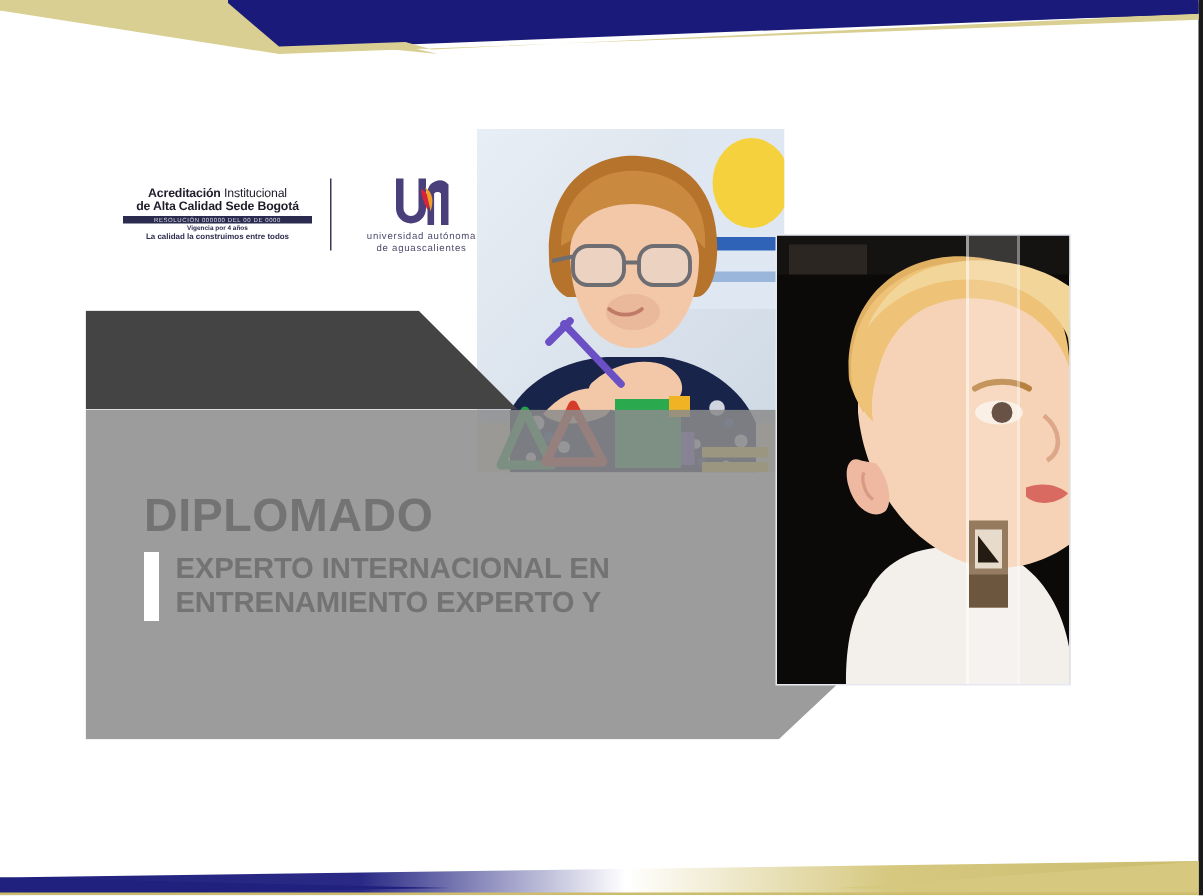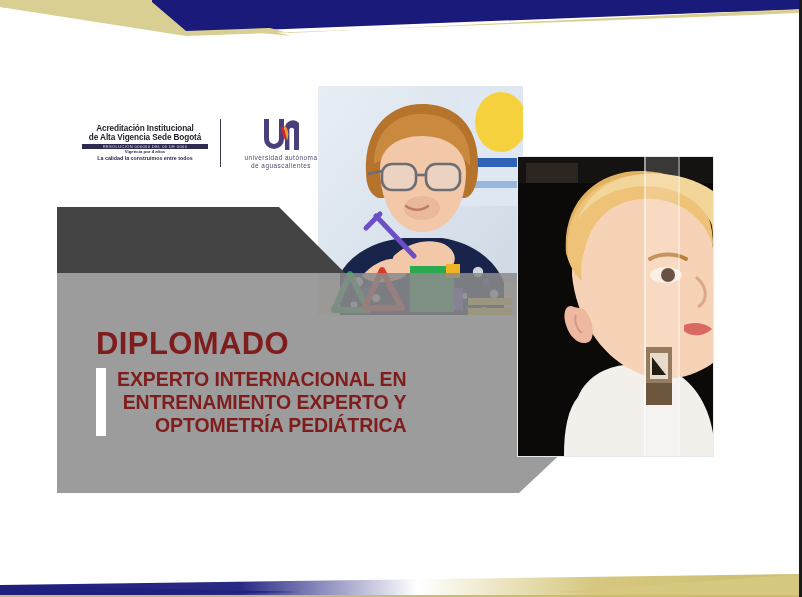--- a/index.html
+++ b/index.html
@@ -66,21 +66,21 @@
     text-align: center;
     line-height: 1.12;
     color: #1d1d2b;
   }
   .acc-l1 {
     font-size: 8.2px;
     letter-spacing: -0.1px;
     white-space: nowrap;
   }
   .acc-l1 b { font-weight: bold; margin-top: 30px; }
-  .acc-l1 span { font-weight: bold; }
+  .acc-l1 span { font-weight: normal; }
   .acc-l2 {
     font-size: 8.2px;
     font-weight: bold;
     white-space: nowrap;
     letter-spacing: -0.1px;
   }
   .acc-bar {
     margin: 1.5px 0 1px 0;
     height: 5px;
     background: #2b2b50;
@@ -176,33 +176,32 @@
     background: rgba(140,140,140,0.86);
     clip-path: polygon(0 0, 528px 0, 528px 158px, 462px 220px, 0 220px);
   }
 
   
   .title-block {
     position: absolute;
     left: 96px;
     top: 328px;
     z-index: 7;
-    color: #7f1d1d;
+    color: #737373;
   }
   .t-diplomado {
     font-size: 31px;
     font-weight: bold;
     letter-spacing: 0.4px;
     line-height: 1;
     margin: 0 0 9px 0;
   }
   .subtitle-row {
     display: flex;
     align-items: stretch;
-    text-align: right;
   }
   .accent-bar {
     width: 10px;
     background: #ffffff;
     flex: 0 0 10px;
     margin-right: 11px;
   }
   .t-sub {
     font-size: 19.5px;
     font-weight: bold;
@@ -228,21 +227,21 @@
   </div>
 
   <div class="logo-row">
 
 
     <div class="acc-text">
       <div class="acc-l1">
         <b>Acreditación</b>
         <span>Institucional</span>
       </div>
-      <div class="acc-l2">de Alta Vigencia Sede Bogotá</div>
+      <div class="acc-l2">de Alta Calidad Sede Bogotá</div>
       <div class="acc-bar">RESOLUCIÓN 000000 DEL 00 DE 0000</div>
       <div class="acc-l3">Vigencia por 4 años</div>
       <div class="acc-l4">La calidad la construimos entre todos</div>
     </div>
 
     <div class="logo-divider"></div>
 
     <div class="uaa-block">
       <div class="uaa-mark">
         <svg width="40" height="34" viewBox="0 0 40 34">
@@ -389,21 +388,20 @@
     </svg>
   </div>
 
   <div class="title-block">
     <div class="t-diplomado">DIPLOMADO</div>
     <div class="subtitle-row">
       <div class="accent-bar"></div>
       <div>
         <div class="t-sub">EXPERTO INTERNACIONAL EN</div>
         <div class="t-sub">ENTRENAMIENTO EXPERTO Y</div>
-        <div class="t-sub">OPTOMETRÍA PEDIÁTRICA</div>
       </div>
     </div>
   </div>
 
   <div class="bottom-deco">
     <svg width="802" height="45" viewBox="0 0 802 45">
       <defs>
         <linearGradient id="botg" x1="0" y1="0" x2="1" y2="0">
           <stop offset="0%" stop-color="#20207e"></stop>
           <stop offset="30%" stop-color="#2a2a86"></stop>

